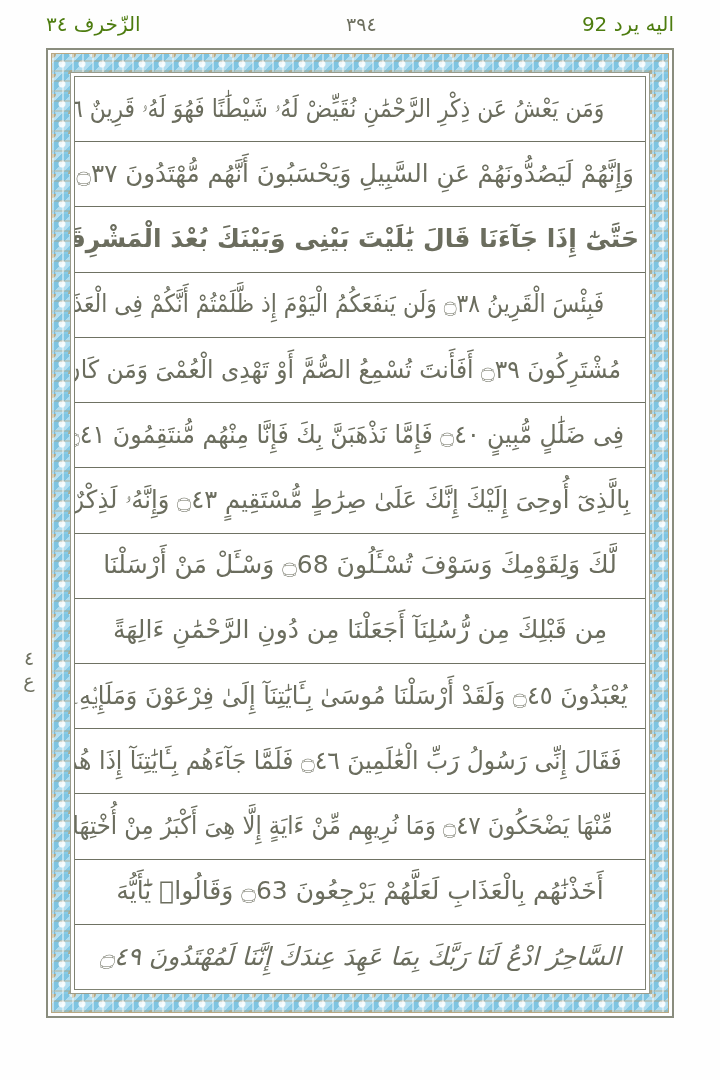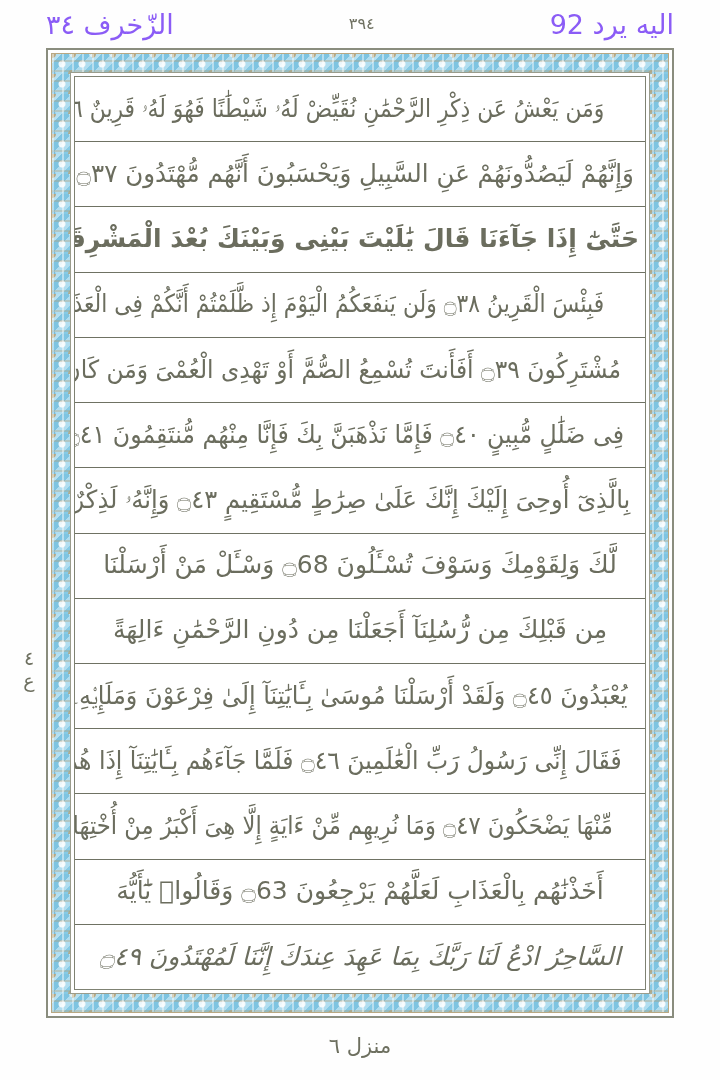--- a/index.html
+++ b/index.html
@@ -30,29 +30,29 @@
     right: 0;
     height: 48px;
     display: flex;
     align-items: center;
     justify-content: space-between;
     padding: 0 46px;
     box-sizing: border-box;
   }
   .header-item {
     font-family: "DejaVu Sans", sans-serif;
-    font-size: 27px;
-    color: #8b5cf6;
+    font-size: 20px;
+    color: #4d7c0f;
     direction: rtl;
     unicode-bidi: bidi-override;
     white-space: nowrap;
     line-height: 1;
   }
   .header-center {
-    font-size: 16px;
+    font-size: 19px;
     letter-spacing: 1px;
     color: #6d6f5f;
   }
 
   
   .frame-outer {
     position: absolute;
     left: 46px;
     top: 48px;
     width: 628px;
@@ -232,17 +232,14 @@
               <div class="ayah-text" style="transform: scaleX(1);">أَخَذْنَٰهُم بِالْعَذَابِ لَعَلَّهُمْ يَرْجِعُونَ ۝63 وَقَالُوا۟ يَٰٓأَيُّهَ</div>
             </div>
           <div class="ayah-line">
               <div class="ayah-text" style="transform: scaleX(1); font-style: italic;">السَّاحِرُ ادْعُ لَنَا رَبَّكَ بِمَا عَهِدَ عِندَكَ إِنَّنَا لَمُهْتَدُونَ ۝٤٩</div>
             </div>
         </div>
       </div>
     </div>
   </div>
 
-  <div class="footer">
-    <div class="footer-text">منزل ٦</div>
-  </div>
 
 </div>
 
 </body></html>

